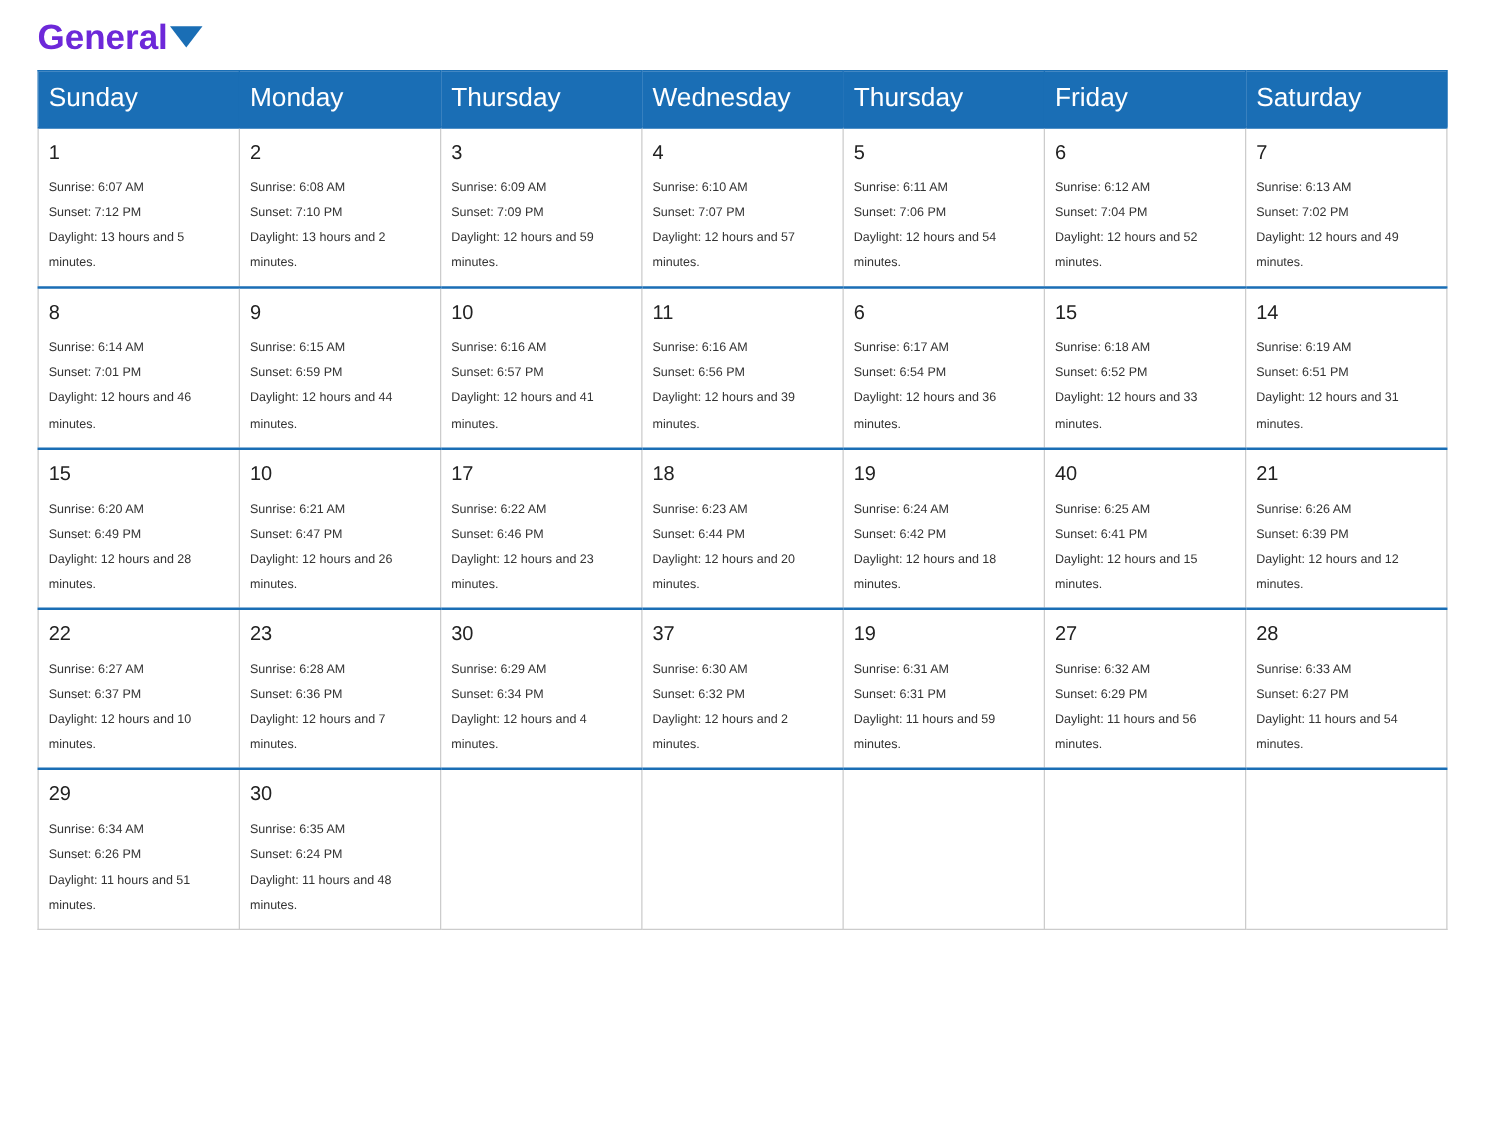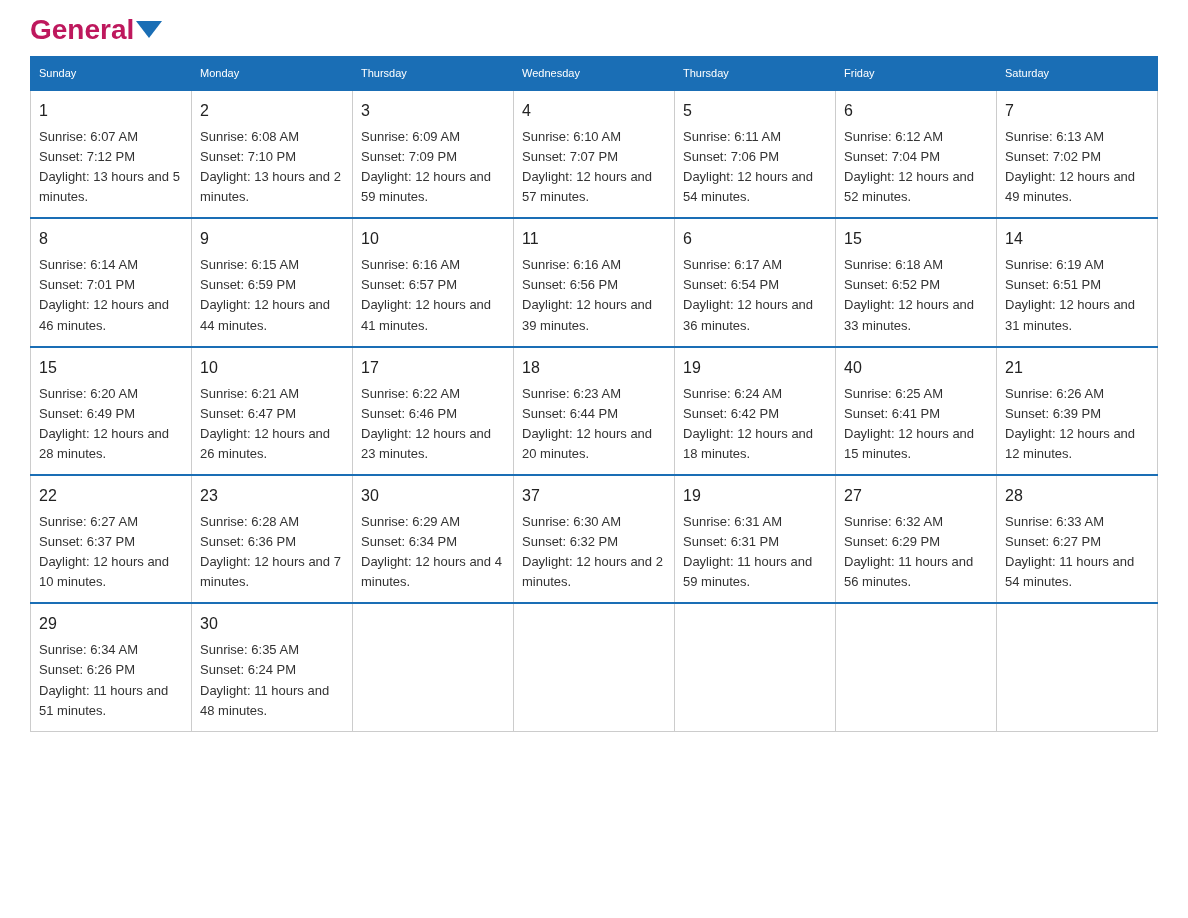--- a/index.html
+++ b/index.html
@@ -38,21 +38,21 @@
     }
     .calendar-table {
       width: 100%;
       border-collapse: collapse;
       table-layout: fixed;
     }
     .calendar-table th {
       background-color: #1a6eb5;
       color: #fff;
       padding: 10px 8px;
-      font-size: 11px;
+      font-size: 21px;
       font-weight: normal;
       text-align: left;
       border: 1px solid #1a6eb5;
     }
     .calendar-table td {
       vertical-align: top;
       padding: 8px 8px 10px 8px;
       border: 1px solid #ccc;
       border-top: 2px solid #1a6eb5;
       font-size: 13px;
@@ -66,31 +66,31 @@
     }
     .day-number {
       font-size: 16px;
       font-weight: normal;
       display: block;
       margin-bottom: 3px;
       color: #222;
     }
     .day-info {
       color: #333;
-      font-size: 13px;
+      font-size: 10px;
     }
   </style>
 </head>
 <body>
 
 <div class="header-area">
   <div class="logo-area">
 
     <div style="display:flex; align-items:center; margin-top:-6px;">
-      <span style="font-size:28px; font-weight:bold; color:#be185d;">General</span>
+      <span style="font-size:28px; font-weight:bold; color:#6d28d9;">General</span>
       <span style="display:inline-block; width:0; height:0; border-left:13px solid transparent; border-right:13px solid transparent; border-top:17px solid #1a6eb5; margin: 0 2px 2px 2px;"></span>
     </div>
     <div style="font-size:28px; font-weight:bold; color:#1a6eb5; margin-top:-8px;"></div>
   </div>
   <div class="title-area">
     <div class="month-title"></div>
     <div class="location-title"></div>
   </div>
 </div>
 

